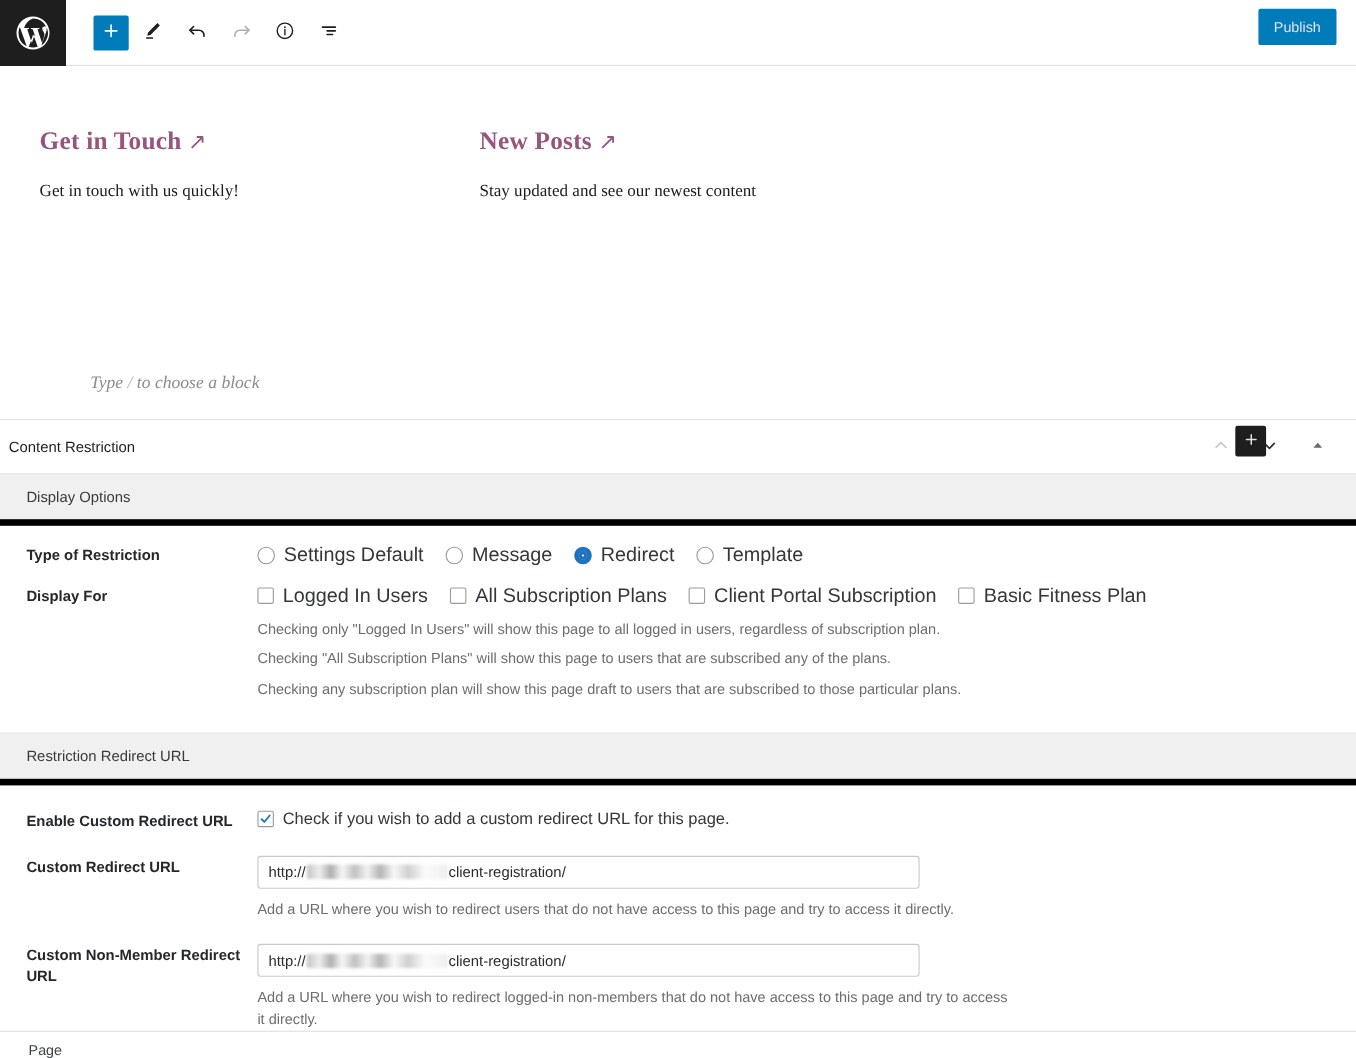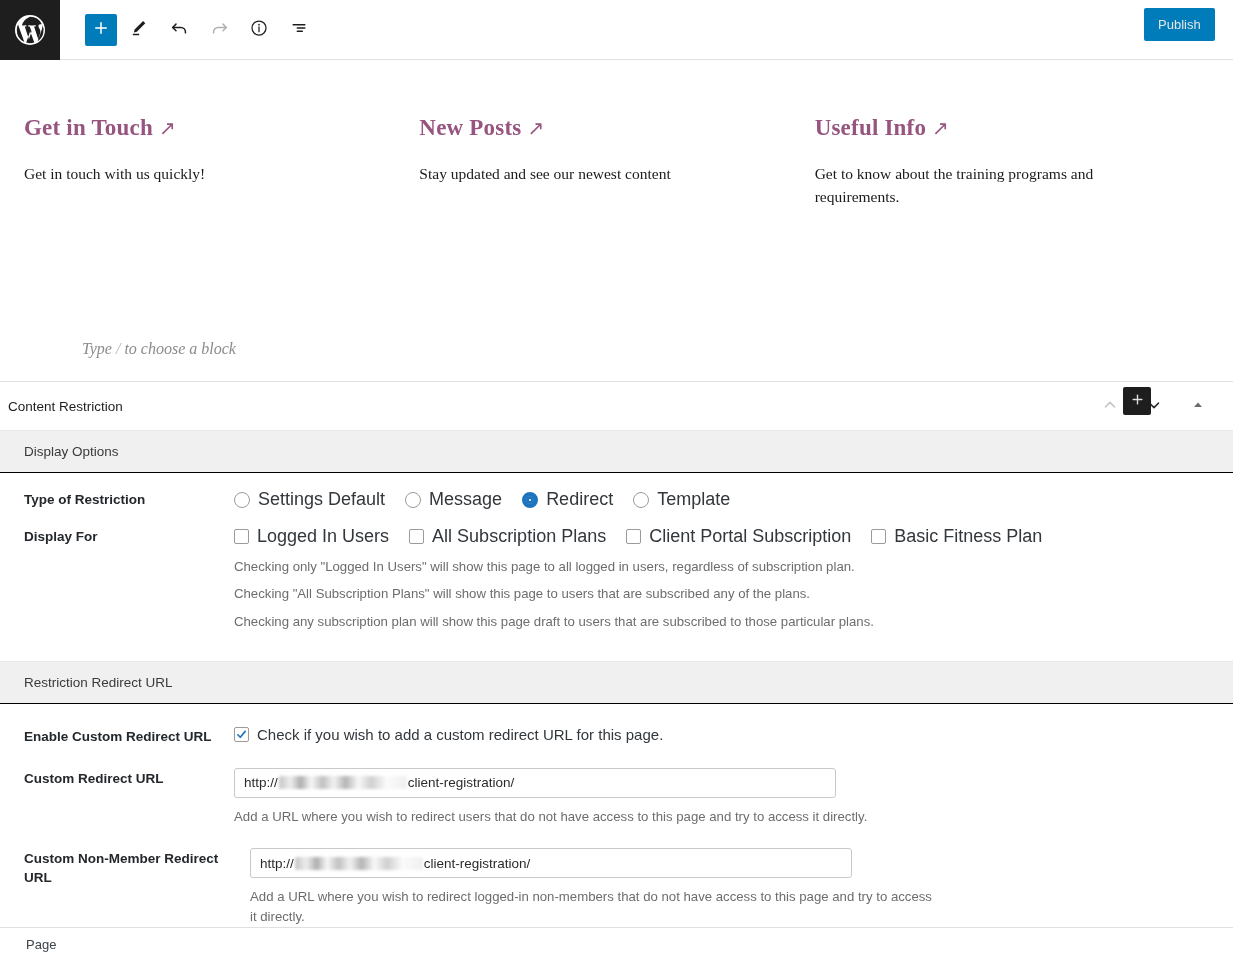--- a/index.html
+++ b/index.html
@@ -107,21 +107,21 @@
   
   .editor-canvas {
     position: relative;
     height: 322px;
     background: #ffffff;
     box-sizing: border-box;
     border-bottom: 1px solid #e0e0e0;
   }
   .columns-row {
     display: flex;
-    padding: 55px 36px 0 24px;
+    padding: 55px 36px 0 36px;
     gap: 13px;
   }
   .col-block { width: 33.33%; padding-right: 30px; box-sizing: border-box; }
   .col-heading {
     font-family: "Liberation Serif", serif;
     font-size: 23px;
     font-weight: bold;
     color: #96547f;
     margin: 0 0 22px 0;
     letter-spacing: .2px;
@@ -196,21 +196,21 @@
     justify-content: center;
     cursor: pointer;
   }
 
   .section-bar {
     background: #f0f0f0;
     padding: 13px 0 13px 24px;
     font-size: 13.5px;
     color: #3a3a3a;
     border-top: 1px solid #e8e8e8;
-    border-bottom: 1px solid #000000;
+    border-bottom: 6px solid #000000;
   }
 
   .form-body { padding: 0 0 0 0; }
 
   .field-row {
     display: flex;
     align-items: flex-start;
     padding: 16px 24px 0 24px;
   }
   .field-label {
@@ -454,27 +454,20 @@
     </div>
 
     <div class="col-block">
       <h2 class="col-heading">
         <span>New Posts</span>
         <span class="arrow">↗</span>
       </h2>
       <p class="col-text">Stay updated and see our newest content</p>
     </div>
 
-    <div class="col-block">
-      <h2 class="col-heading">
-        <span>Useful Info</span>
-        <span class="arrow">↗</span>
-      </h2>
-      <p class="col-text">Get to know about the training programs and requirements.</p>
-    </div>
 
   </div>
 
   <div class="block-placeholder">
     <span>Type</span>
     <span class="slash">/</span>
     <span>to choose a block</span>
   </div>
 
   <button class="canvas-appender">
@@ -599,21 +592,21 @@
       <div class="field-control">
         <div class="url-input">
           <span>http://</span>
             <span class="redacted"></span>
             <span>client-registration/</span>
         </div>
         <p class="helper-note">Add a URL where you wish to redirect users that do not have access to this page and try to access it directly.</p>
       </div>
     </div>
 
-    <div class="field-row" style="padding-top:22px;gap:16px;">
+    <div class="field-row" style="padding-top:22px;">
       <div class="field-label">Custom Non-Member Redirect URL</div>
       <div class="field-control">
         <div class="url-input">
           <span>http://</span>
             <span class="redacted"></span>
             <span>client-registration/</span>
         </div>
         <p class="helper-note">Add a URL where you wish to redirect logged-in non-members that do not have access to this page and try to access it directly.</p>
       </div>
     </div>

